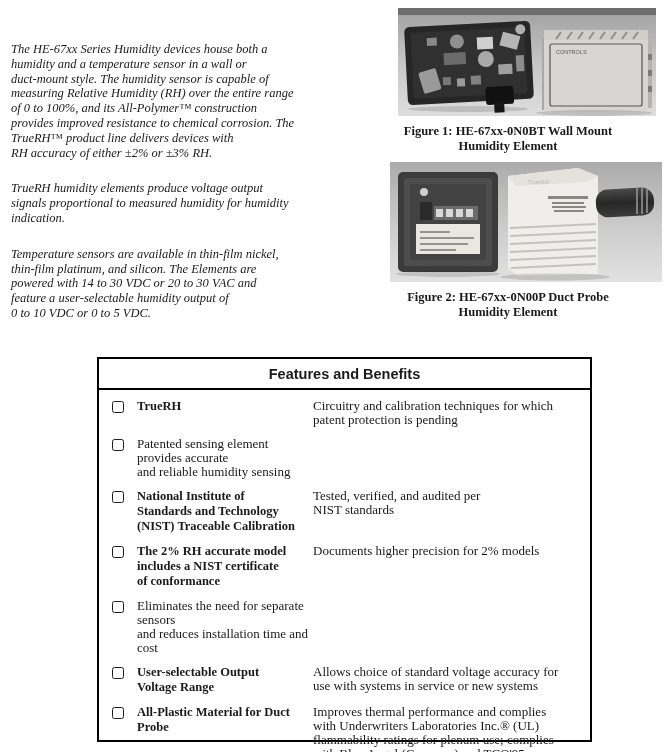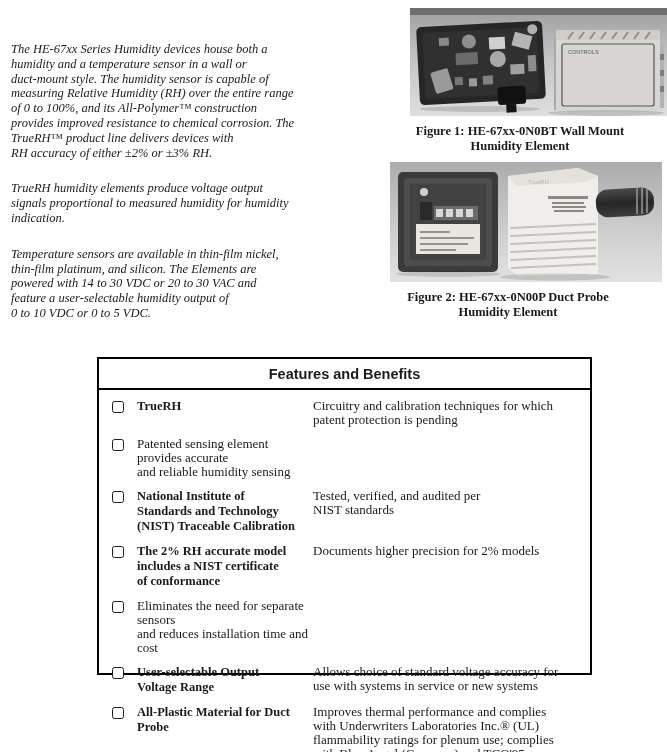--- a/index.html
+++ b/index.html
@@ -12,31 +12,31 @@
   
   .intro{
     position:absolute;left:11px;top:42px;width:350px;
     font-style:italic;font-size:12.5px;line-height:14.8px;
   }
   .intro p{margin:0 0 15px 0;}
   .intro p + p{margin-top:21px;}
 
   
   .figure{position:absolute;}
-  .fig1{left:410px;top:8px;width:220px;}
+  .fig1{left:398px;top:8px;width:220px;}
   .fig2{left:390px;top:162px;width:236px;}
   .photo{display:block;}
   .caption{
     margin-top:8px;text-align:center;font-weight:bold;
     font-size:12.5px;line-height:14.5px;
   }
 
   
   .fb-table{
-    position:absolute;left:97px;top:357px;width:495px;height:318px;
+    position:absolute;left:97px;top:357px;width:495px;height:385px;
     border:2px solid #000;box-sizing:border-box;background:#fff;
   }
   .fb-header{
     border-bottom:2px solid #000;text-align:center;
     font-weight:bold;font-size:14.5px;padding:7px 0 6px 0;
   }
   .fb-body{padding-top:9px;}
   .fb-row{
     display:grid;grid-template-columns:25px 176px 1fr;
     margin:0 6px 10px 13px;align-items:start;

